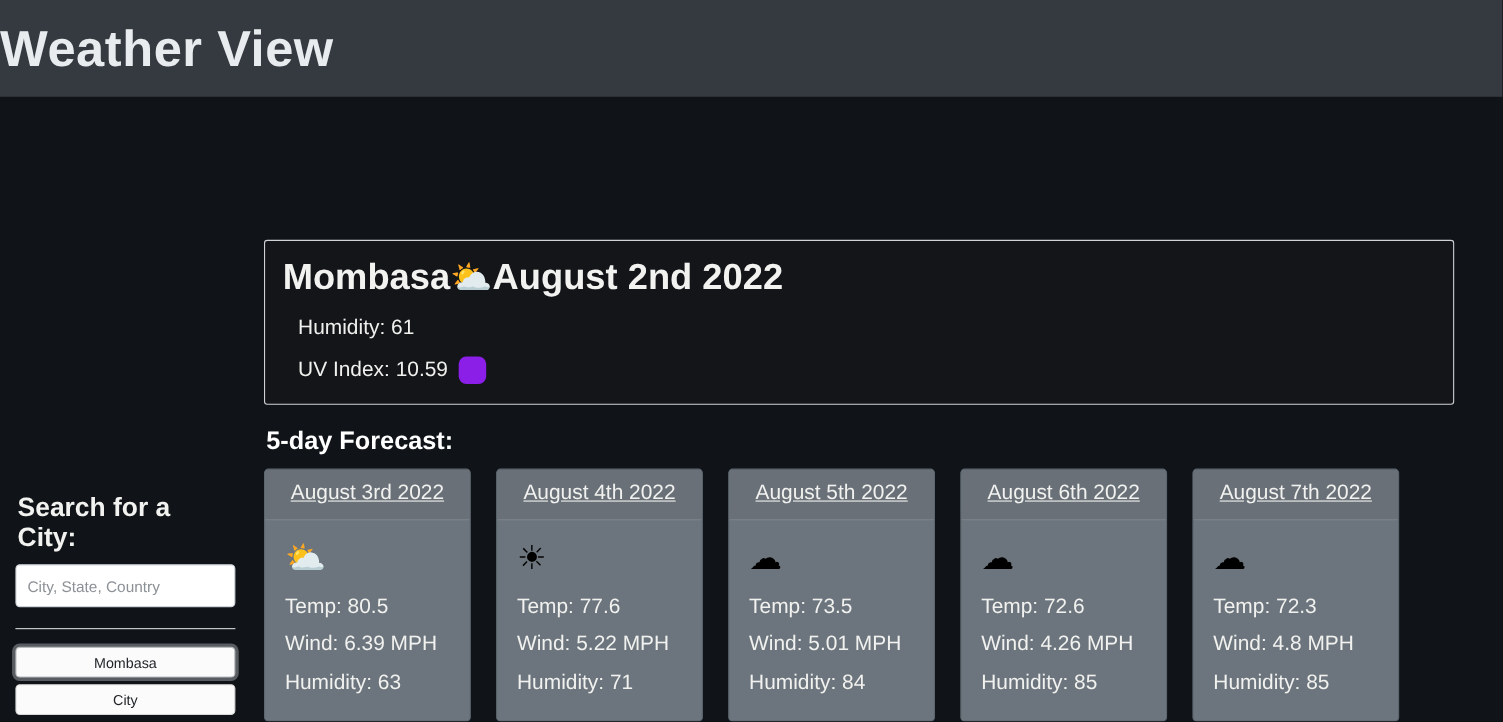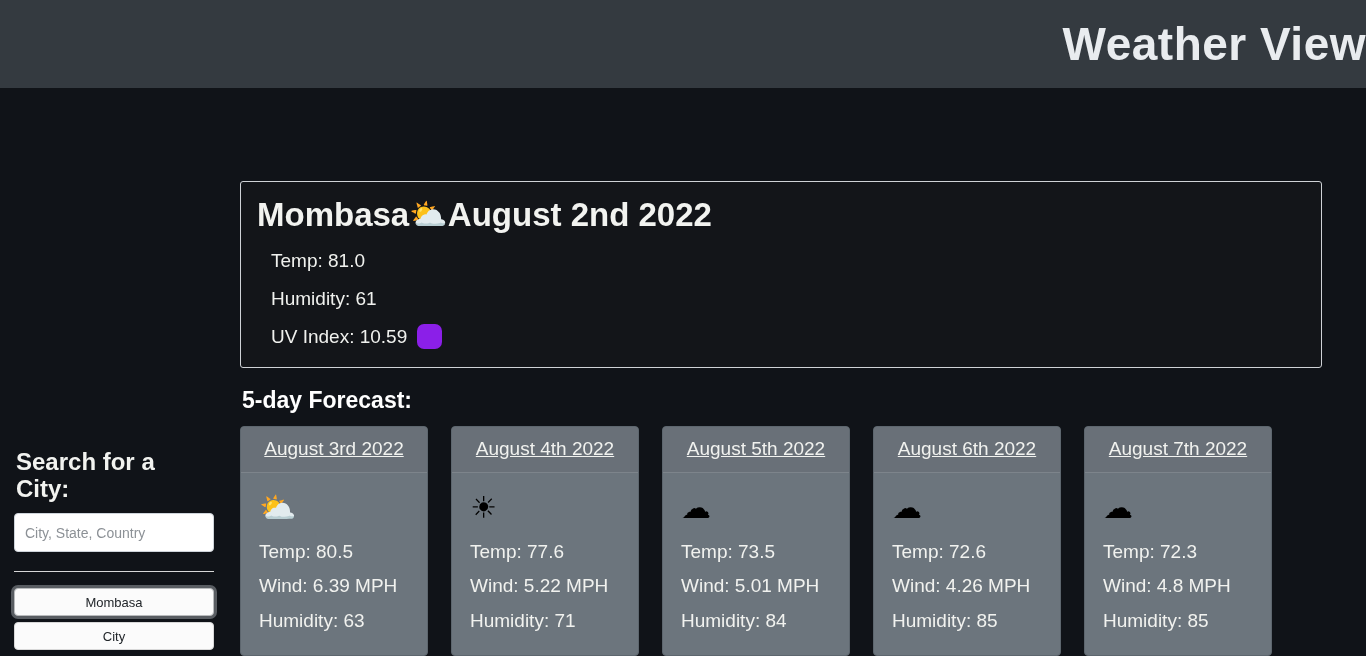--- a/index.html
+++ b/index.html
@@ -13,21 +13,21 @@
     background: #101318;
     font-family: "Liberation Sans", "DejaVu Sans", sans-serif;
   }
 
   
   .app-header {
     height: 88px;
     background: #343a40;
     display: flex;
     align-items: center;
-    justify-content: flex-end;
+    justify-content: flex-start;
   }
   .app-title {
     font-size: 46px;
     font-weight: bold;
     color: #e9ecef;
     letter-spacing: 0.5px;
     line-height: 1;
     margin: 0;
   }
 
@@ -225,21 +225,20 @@
 
   <main class="content">
 
     <section class="current-card">
       <div class="current-heading">
         <span>Mombasa</span>
         <span class="wx-emoji">⛅</span>
         <span>August 2nd 2022</span>
       </div>
 
-      <div class="current-stat">Temp: 81.0</div>
       <div class="current-stat">Humidity: 61</div>
       <div class="current-stat">
         <span>UV Index: 10.59</span>
         <span class="uv-badge"></span>
       </div>
     </section>
 
     <h3 class="forecast-title">5-day Forecast:</h3>
 
     <div class="forecast-row">

